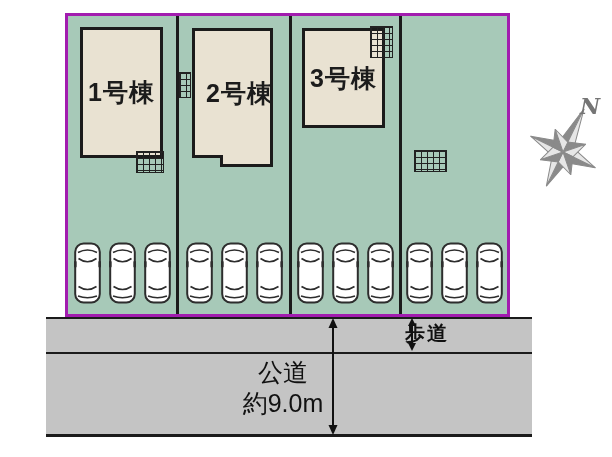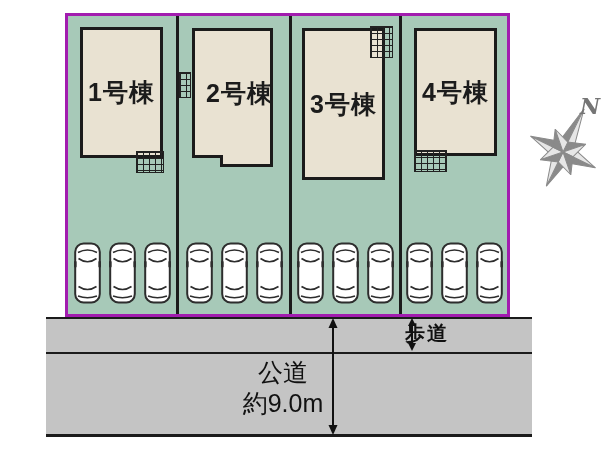--- a/index.html
+++ b/index.html
@@ -76,27 +76,24 @@
       <span class="blabel">1号棟</span>
     </div>
 
     <svg style="position:absolute; left:124px; top:12px;" width="81" height="139" viewBox="0 0 81 139">
       <polygon points="1.5,1.5 79.5,1.5 79.5,137.5 29.5,137.5 29.5,128.5 1.5,128.5" fill="#e9e2d2" stroke="#1b1b1b" stroke-width="3"></polygon>
     </svg>
     <div class="b2-label-overlay" style="left:124px; top:12px; width:81px; height:130px;">
       <span class="blabel">2号棟</span>
     </div>
 
-    <div class="building" style="left:234px; top:12px; width:83px; height:152px;">
+    <div class="building" style="left:234px; top:12px; width:83px; height:100px;">
       <span class="blabel">3号棟</span>
     </div>
 
-    <div class="building" style="left:346px; top:12px; width:83px; height:128px;">
-      <span class="blabel">4号棟</span>
-    </div>
 
     <div class="hatch" style="left:68px; top:135px; width:28px; height:22px;"></div>
     <div class="hatch" style="left:111px; top:56px; width:12px; height:26px;"></div>
     <div class="hatch" style="left:302px; top:10px; width:23px; height:32px;"></div>
     <div class="hatch" style="left:346px; top:134px; width:33px; height:22px;"></div>
 
     <div class="parking-row" style="left:0px;   top:226px; width:108px;">
         <svg class="car" width="27" height="62" viewBox="0 0 27 62">
     <rect x="1.2" y="1.5" width="24.6" height="59" rx="8.5" fill="#ffffff" stroke="#2d2d2d" stroke-width="2"></rect>
     <rect x="0" y="19" width="2.6" height="6.5" rx="1" fill="#2d2d2d"></rect>

